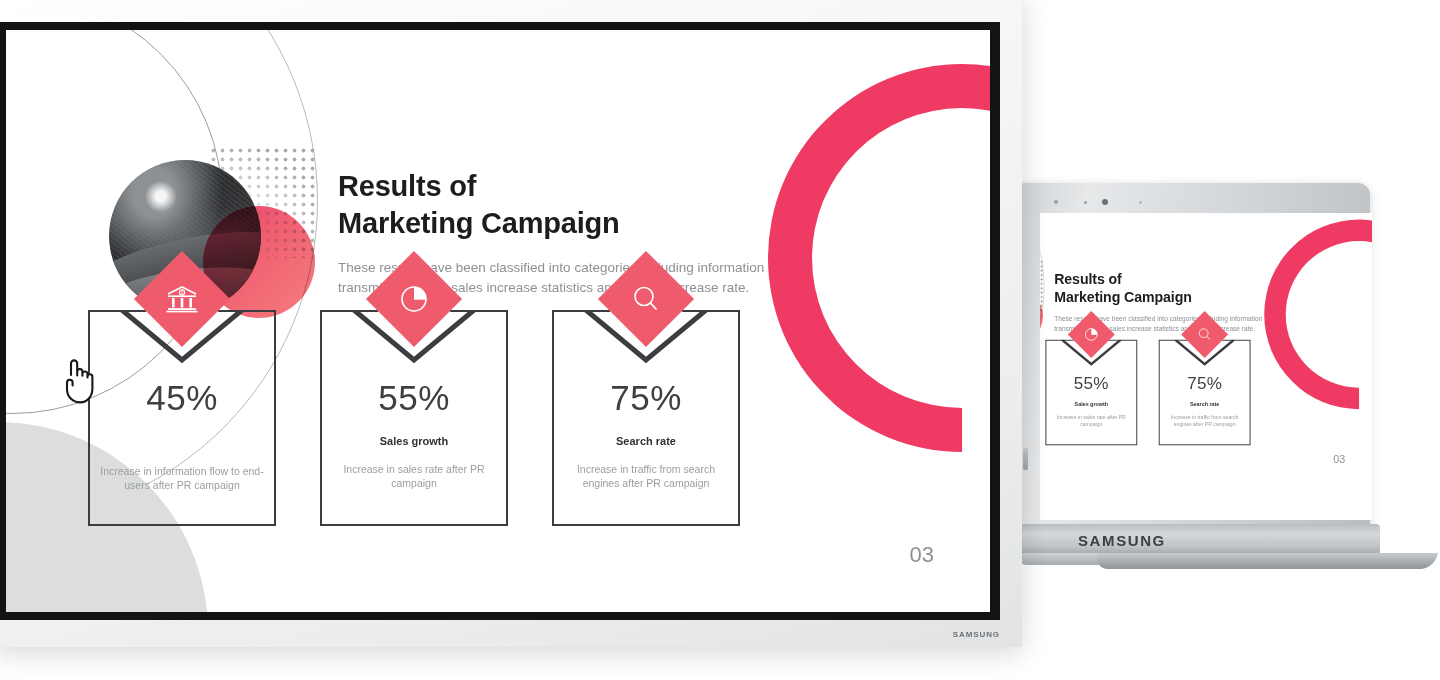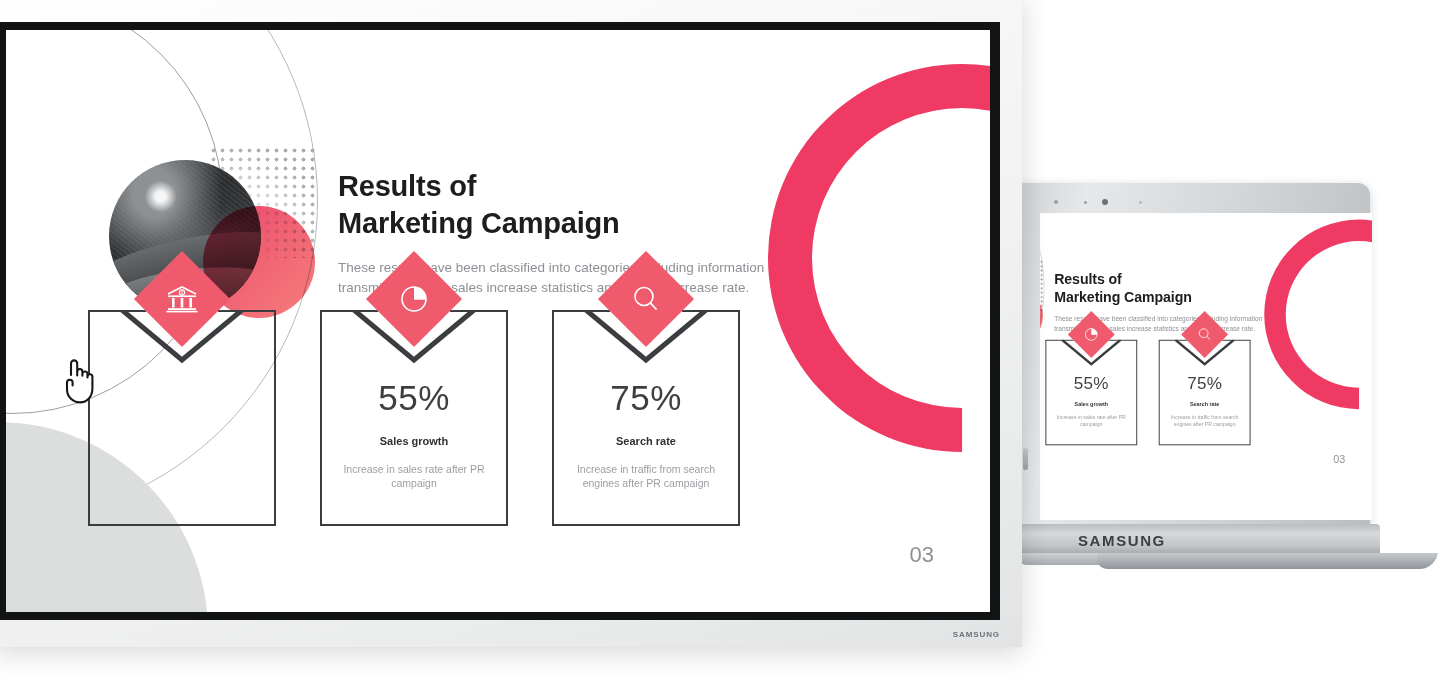--- a/index.html
+++ b/index.html
@@ -335,20 +335,22 @@
                     <text x="17" y="10.4" font-size="3.8" fill="#fff" text-anchor="middle" font-family="Liberation Sans, sans-serif">$</text>
                     <rect x="3" y="11.4" width="28" height="1.7" fill="#fff"></rect>
                     <rect x="7" y="14" width="2.6" height="9.5" fill="#fff"></rect>
                     <rect x="15.7" y="14" width="2.6" height="9.5" fill="#fff"></rect>
                     <rect x="24.4" y="14" width="2.6" height="9.5" fill="#fff"></rect>
                     <rect x="3" y="24.2" width="28" height="1.8" fill="#fff"></rect>
                     <rect x="1.5" y="26.8" width="31" height="1.6" fill="#fff"></rect>
                   </svg>
                 </span>
               </div>
+              <div class="card-pct">45%</div>
+              <div class="card-desc">Increase in information flow to end-users after PR campaign</div>
             </div>
 
             <div class="card c2">
               <div class="topgap"></div>
               <svg class="chev" viewBox="0 0 184 56">
                 <polyline points="32,0 92,50 152,0" fill="none" stroke="#3b3d40" stroke-width="5"></polyline>
               </svg>
               <div class="diamond">
                 <span class="g">
                   <svg width="30" height="30" viewBox="0 0 30 30">

